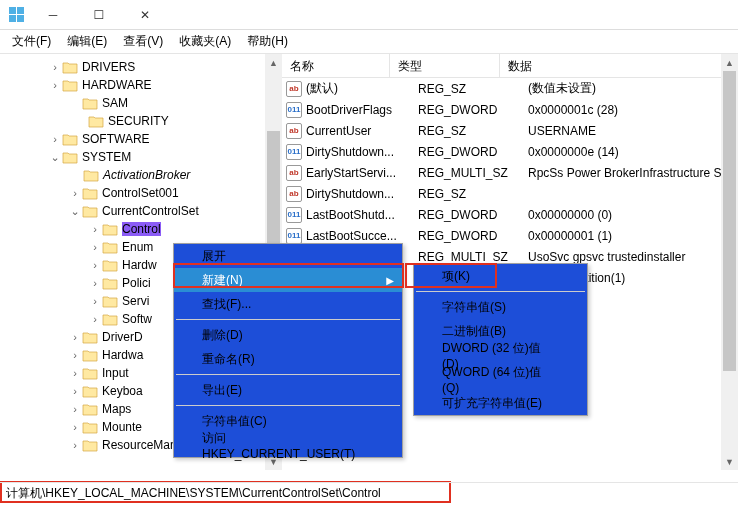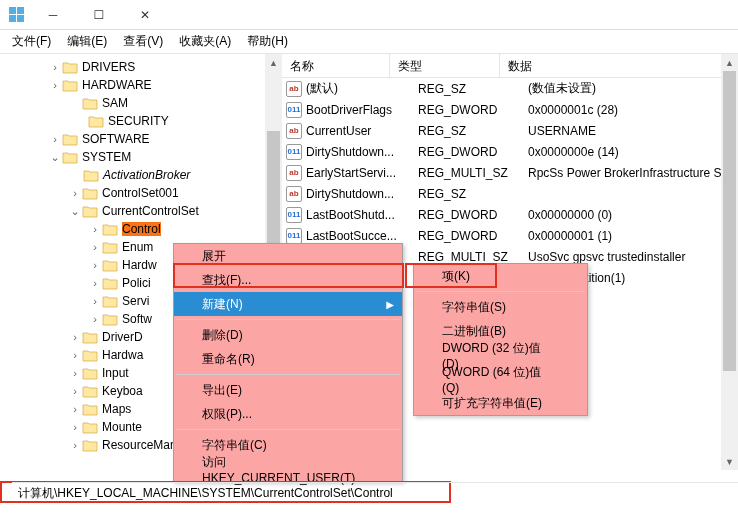--- a/index.html
+++ b/index.html
@@ -12,46 +12,46 @@
 .winbtns div { width: 46px; display: flex; align-items: center; justify-content: center; color: #333; }
 .menubar { height: 24px; display: flex; align-items: center; padding: 0 4px; border-bottom: 1px solid #e5e5e5; }
 .menubar span { padding: 2px 8px; }
 .content { display: flex; height: 416px; position: relative; }
 .tree-pane { width: 282px; overflow: hidden; border-right: 1px solid #e5e5e5; padding-top: 4px; }
 .tree-row { display: flex; align-items: center; height: 18px; white-space: nowrap; }
 .tree-row .twisty { width: 14px; text-align: center; color: #666; font-size: 11px; }
 .tree-row .folder { width: 16px; height: 14px; margin-right: 4px; display: inline-block; }
 .tree-row .folder svg { width: 16px; height: 14px; }
 .tree-row .label { }
-.tree-row.selected .label { background: #f97316; }
+.tree-row.selected .label { background: #8b5cf6; }
 .list-pane { flex: 1; overflow: hidden; }
 .list-header { display: flex; height: 24px; border-bottom: 1px solid #e5e5e5; }
 .list-header div { padding: 4px 8px; border-right: 1px solid #e5e5e5; }
 .col-name { width: 108px; }
 .col-type { width: 110px; }
 .col-data { flex: 1; }
 .list-row { display: flex; height: 21px; align-items: center; }
 .list-row .vicon { width: 16px; height: 16px; margin: 0 4px; display: flex; align-items: center; justify-content: center; border: 1px solid #999; border-radius: 2px; font-size: 8px; font-weight: bold; }
 .vicon.str { color: #c0392b; }
 .vicon.bin { color: #2a6fc9; }
 .list-row .name { width: 108px; overflow: hidden; text-overflow: ellipsis; white-space: nowrap; }
 .list-row .type { width: 110px; padding-left: 4px; }
 .list-row .data { flex: 1; padding-left: 4px; overflow: hidden; white-space: nowrap; }
-.ctxmenu { position: absolute; background: #fca5a5; border: 1px solid #a0a0a0; box-shadow: 2px 2px 4px rgba(0,0,0,0.2); }
+.ctxmenu { position: absolute; background: #1d4ed8; border: 1px solid #a0a0a0; box-shadow: 2px 2px 4px rgba(0,0,0,0.2); }
 .ctxmenu .item { height: 24px; display: flex; align-items: center; padding: 0 30px 0 28px; position: relative; }
 .ctxmenu .item.hl { background: #2a8dd4; color: #fff; }
 .ctxmenu .sep { height: 1px; background: #ccc; margin: 3px 2px; }
 .ctxmenu .arrow { position: absolute; right: 8px; font-size: 10px; }
 .menu1 { left: 173px; top: 243px; width: 230px; }
 .menu2 { left: 413px; top: 263px; width: 175px; }
 .red-box { position: absolute; border: 2px solid #e03020; pointer-events: none; }
 .rb1 { left: 173px; top: 263px; width: 231px; height: 25px; }
 .rb2 { left: 405px; top: 263px; width: 92px; height: 25px; }
 .rb3 { left: 0; top: 481px; width: 451px; height: 22px; }
-.statusbar { position: absolute; bottom: 12px; left: 12px; right: 0; height: 22px; border-top: 1px solid #e5e5e5; display: flex; align-items: center; padding: 0 6px; }
+.statusbar { position: absolute; bottom: 12px; left: 0; right: 0; height: 22px; border-top: 1px solid #e5e5e5; display: flex; align-items: center; padding: 0 6px; }
 .scrollbar-v { position: absolute; top: 54px; width: 17px; height: 416px; background: #f0f0f0; }
 .scrollbar-v.left { left: 265px; }
 .scrollbar-v.right { right: 0; }
 .scrollbar-v .arrow { height: 17px; display: flex; align-items: center; justify-content: center; color: #666; font-size: 9px; }
 .scrollbar-v .thumb { background: #c6c6c6; margin: 0 2px; }
 </style>
 </head>
 <body>
 
 <div class="titlebar">
@@ -317,40 +317,37 @@
 <div class="scrollbar-v right">
   <div class="arrow">▲</div>
     <div class="thumb" style="height:300px"></div>
   <div class="arrow" style="position:absolute;bottom:0;width:100%">▼</div>
 </div>
 
 <div class="ctxmenu menu1" id="ctx1">
     <div class="item">
       <span>展开</span>
     </div>
-    <div class="item">
-      <span>查找(F)...</span>
-    </div>
     <div class="item hl">
       <span>新建(N)</span>
       <span class="arrow">▶</span>
     </div>
+    <div class="item">
+      <span>查找(F)...</span>
+    </div>
     <div class="sep"></div>
     <div class="item">
       <span>删除(D)</span>
     </div>
     <div class="item">
       <span>重命名(R)</span>
     </div>
     <div class="sep"></div>
     <div class="item">
       <span>导出(E)</span>
-    </div>
-    <div class="item">
-      <span>权限(P)...</span>
     </div>
     <div class="sep"></div>
     <div class="item">
       <span>字符串值(C)</span>
     </div>
     <div class="item">
       <span>访问 HKEY_CURRENT_USER(T)</span>
     </div>
   </div>
 <div class="ctxmenu menu2" id="ctx2">

